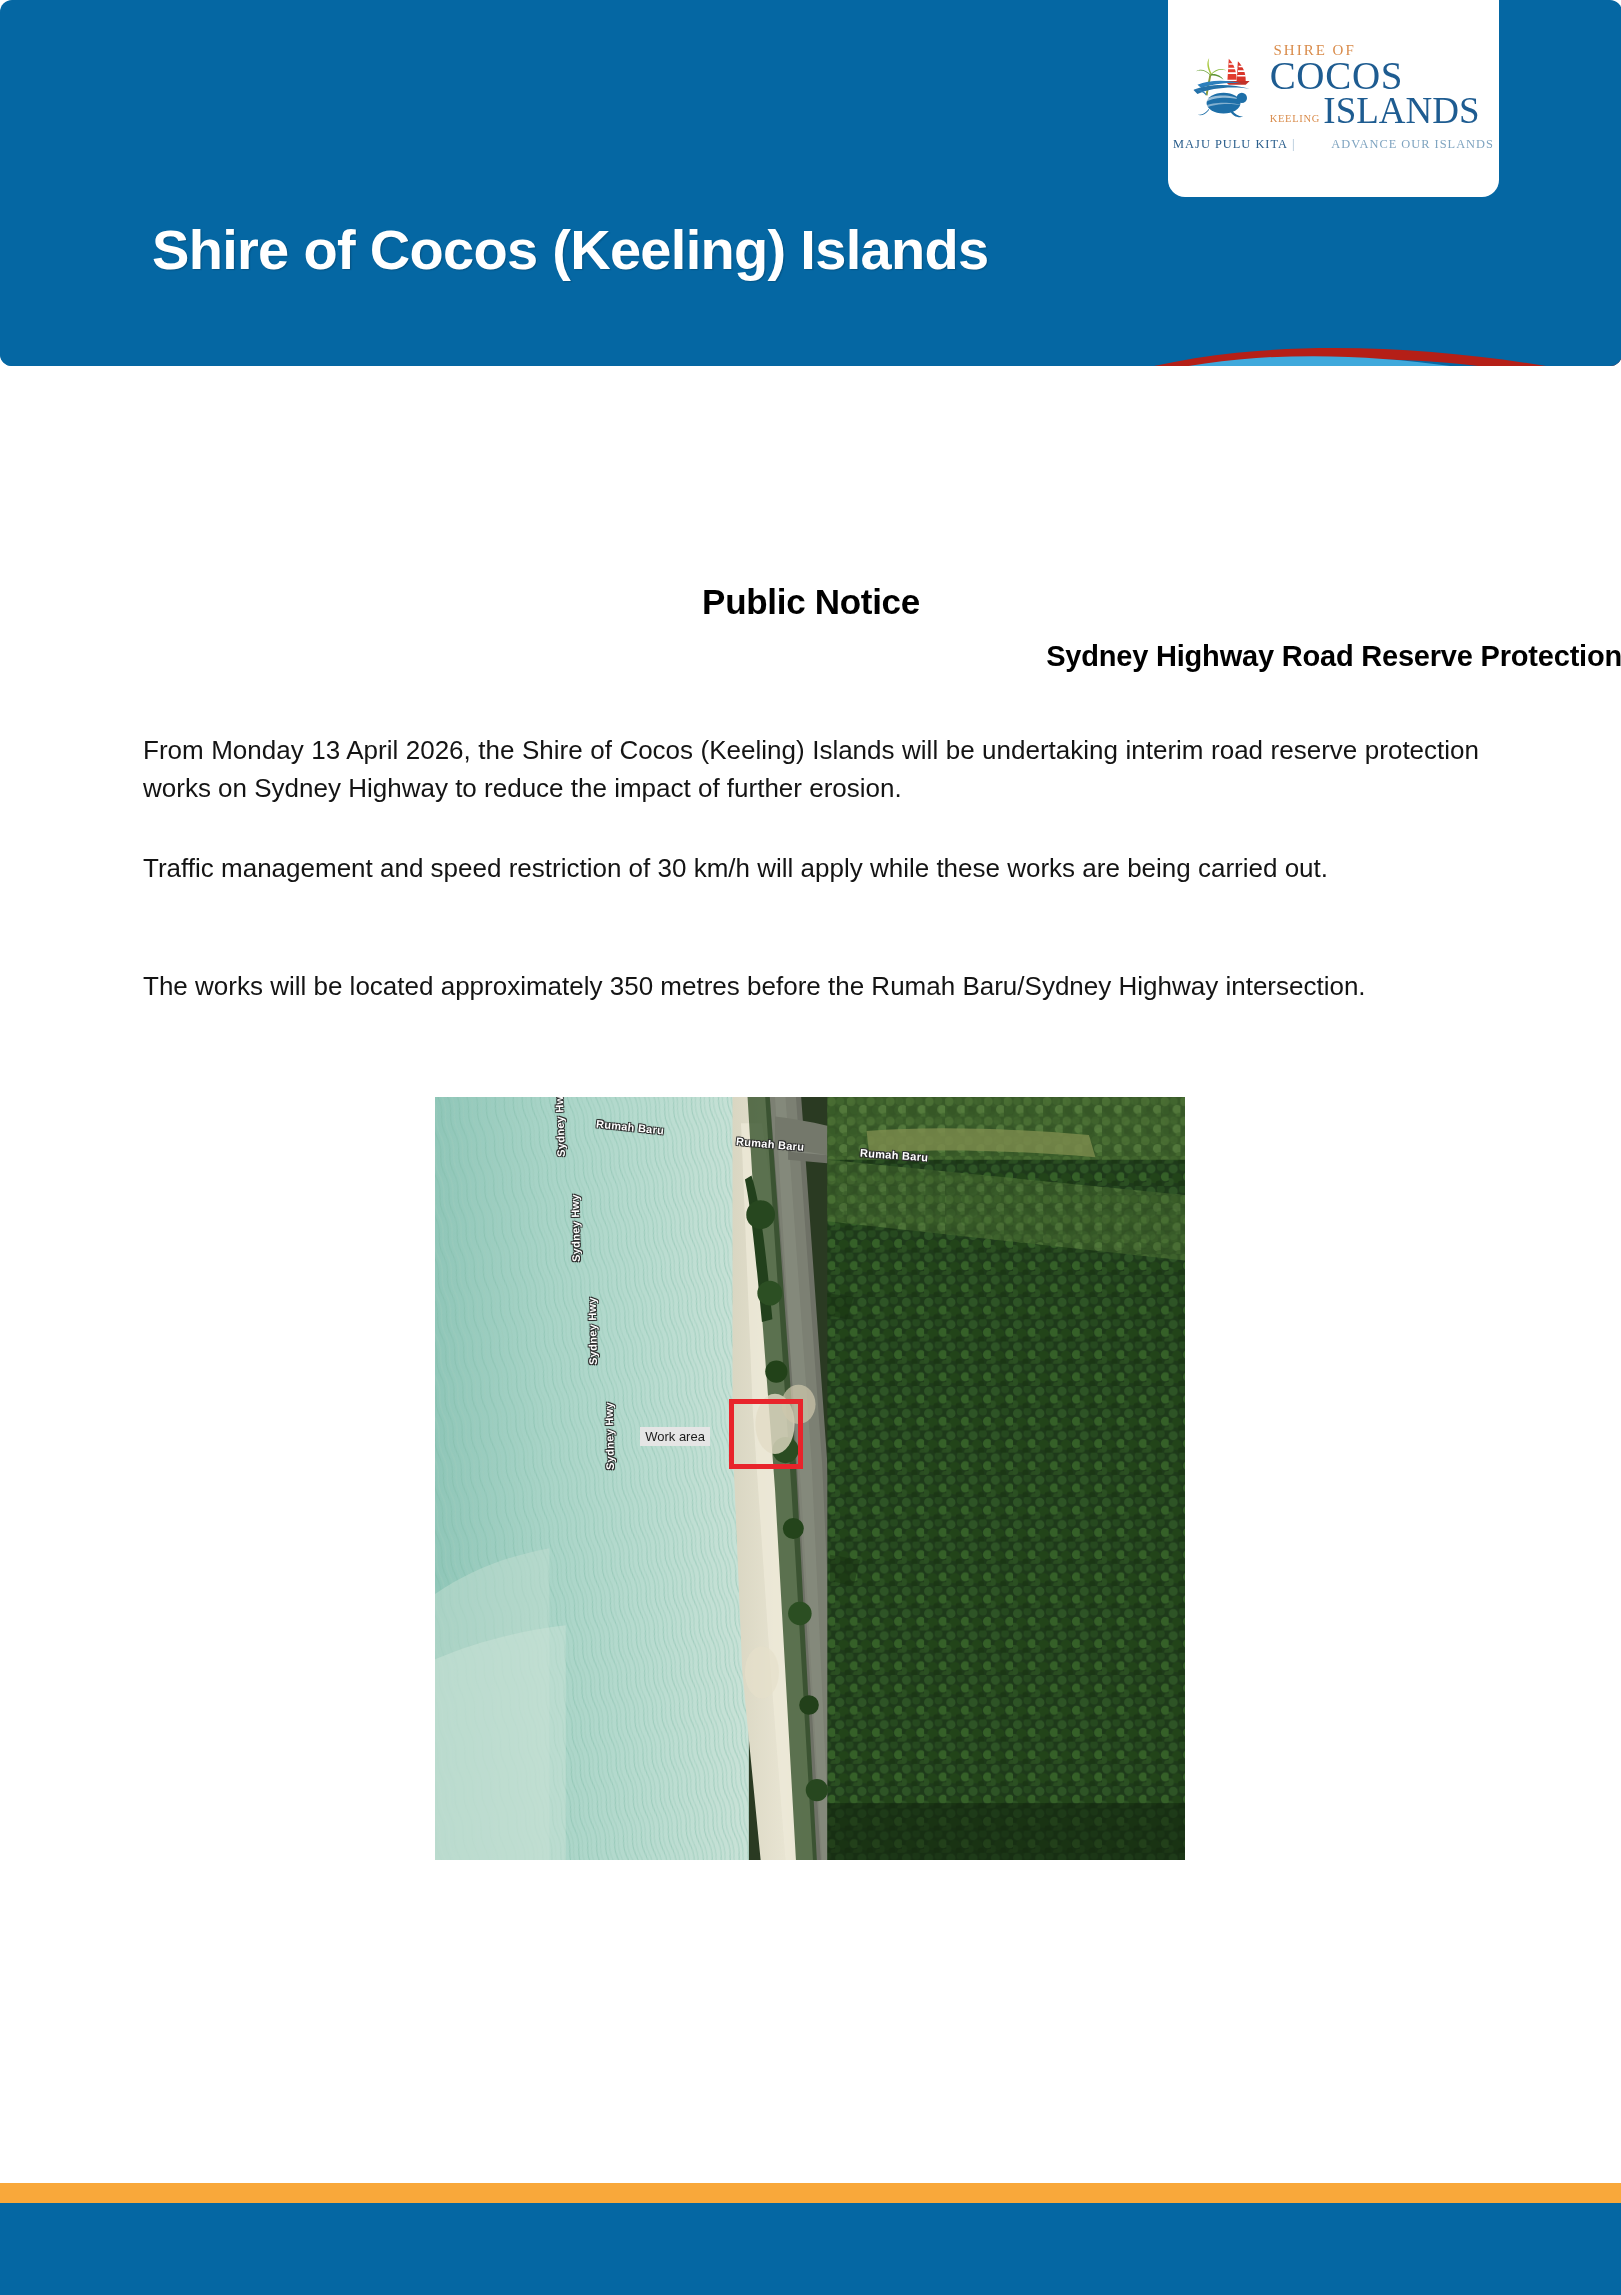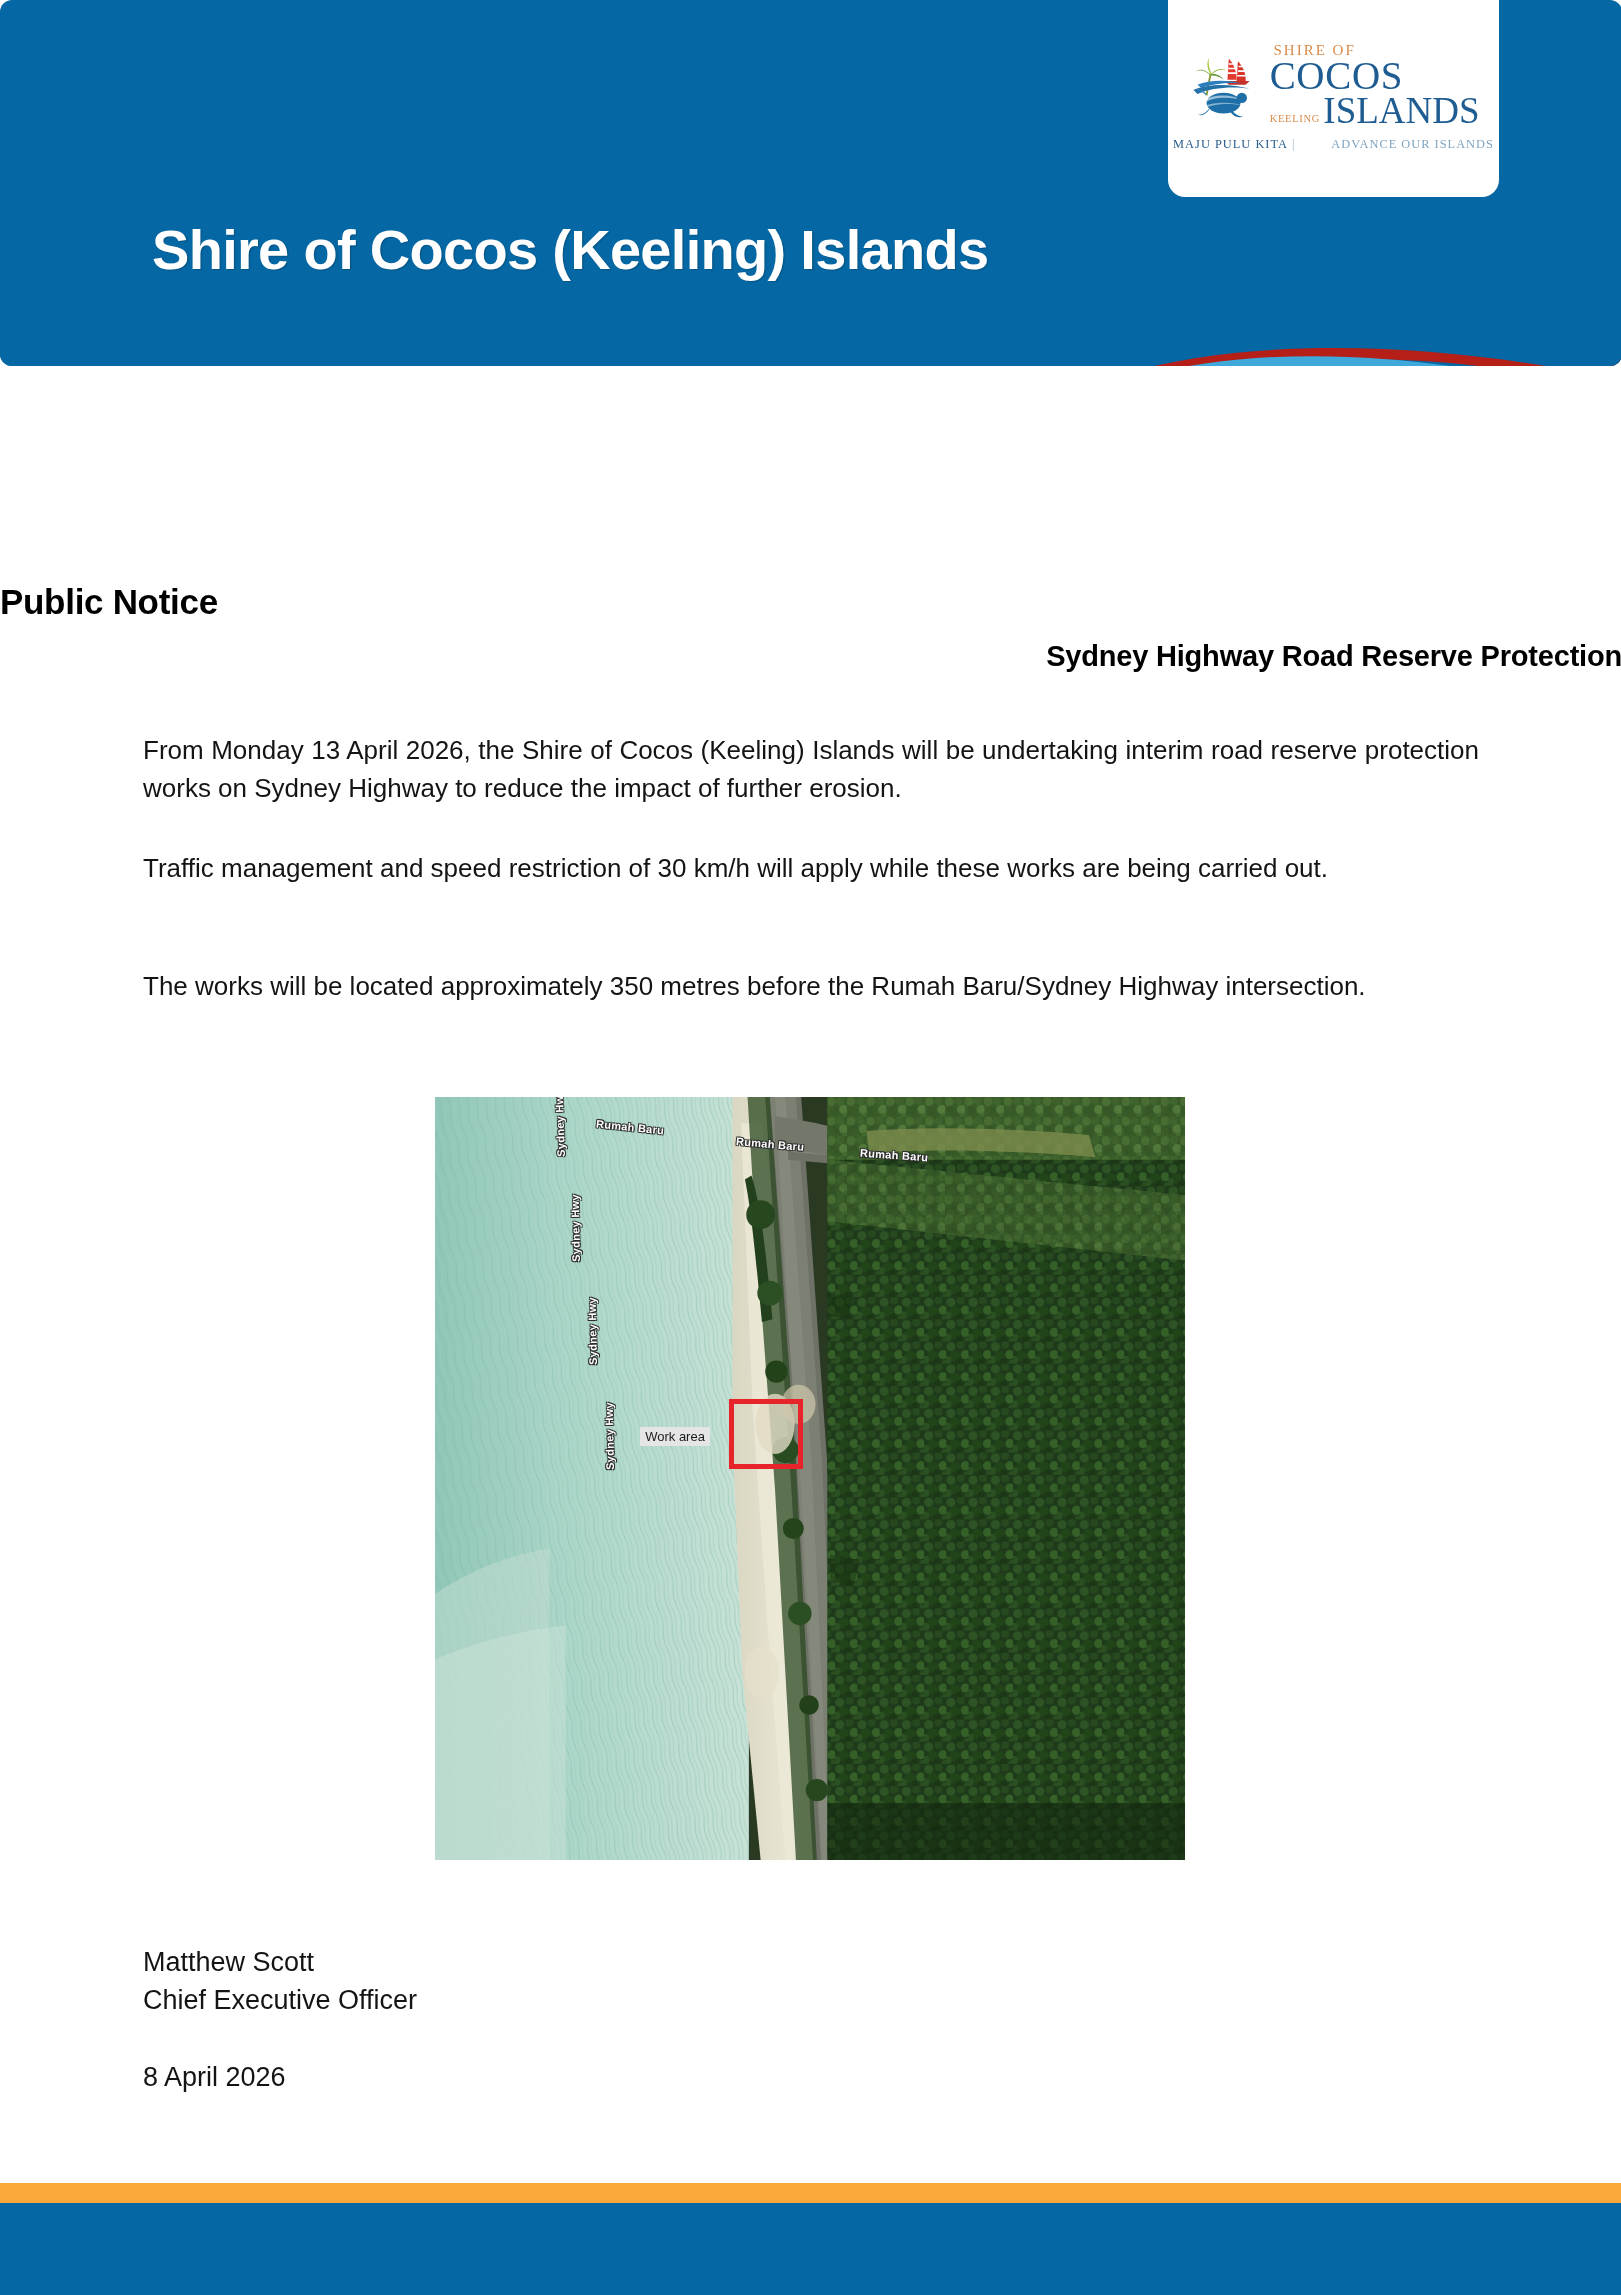--- a/index.html
+++ b/index.html
@@ -134,21 +134,21 @@
   }
 
   
   .content {
     position: absolute;
     left: 0;
     top: 366px;
     width: 1622px;
   }
   .notice-title {
-    text-align: left;
+    text-align: center;
     font-size: 35px;
     font-weight: bold;
     color: #000000;
     margin-top: 216px;
     letter-spacing: -0.3px;
   }
   .notice-sub {
     text-align: right;
     font-size: 29px;
     font-weight: bold;
@@ -430,22 +430,17 @@
 
     <div class="map-label lbl-hwy1">Sydney Hwy</div>
     <div class="map-label lbl-hwy2">Sydney Hwy</div>
     <div class="map-label lbl-hwy3">Sydney Hwy</div>
     <div class="map-label lbl-hwy4">Sydney Hwy</div>
 
     <div class="work-area-box"></div>
     <div class="work-area-label">Work area</div>
   </div>
 
-  <div class="signoff">
-    <div>Matthew Scott</div>
-    <div>Chief Executive Officer</div>
-    <div class="date">8 April 2026</div>
-  </div>
 </div>
 
 <div class="footer-orange"></div>
 <div class="footer-blue"></div>
 
 
 </body></html>

